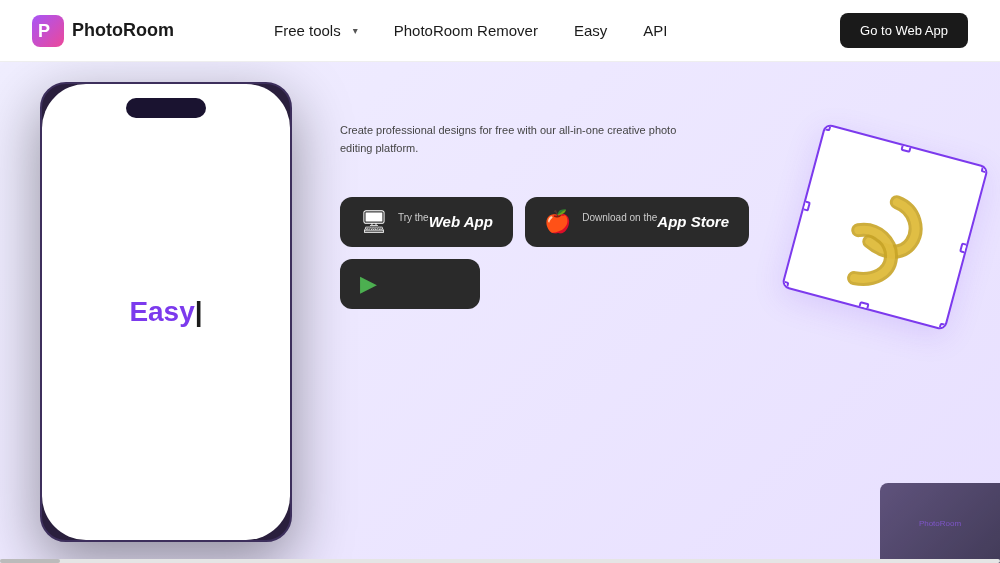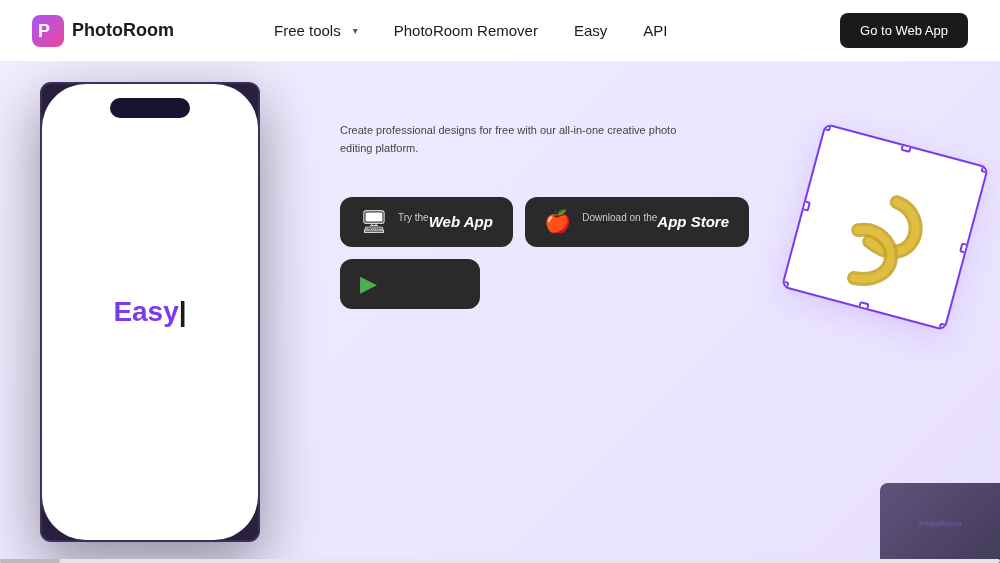--- a/index.html
+++ b/index.html
@@ -38,23 +38,23 @@
       overflow: hidden;
     }
 
     
     .phone-container {
       position: absolute;
       left: 40px; top: 20px;
       width: 260px; height: 490px;
     }
     .phone {
-      width: 220px; height: 460px;
+      width: 252px; height: 460px;
       background: #2a1f3d;
-      border-radius: 11px;
+      border-radius: 26px;
       position: relative;
       border: 2px solid #3d2f5c;
       box-shadow: 0 20px 60px rgba(0,0,0,0.4);
       overflow: hidden;
     }
     .phone-notch {
       position: absolute; top: 14px; left: 50%; transform: translateX(-50%);
       width: 80px; height: 20px;
       background: #1a1330; border-radius: 12px;
       z-index: 2;

